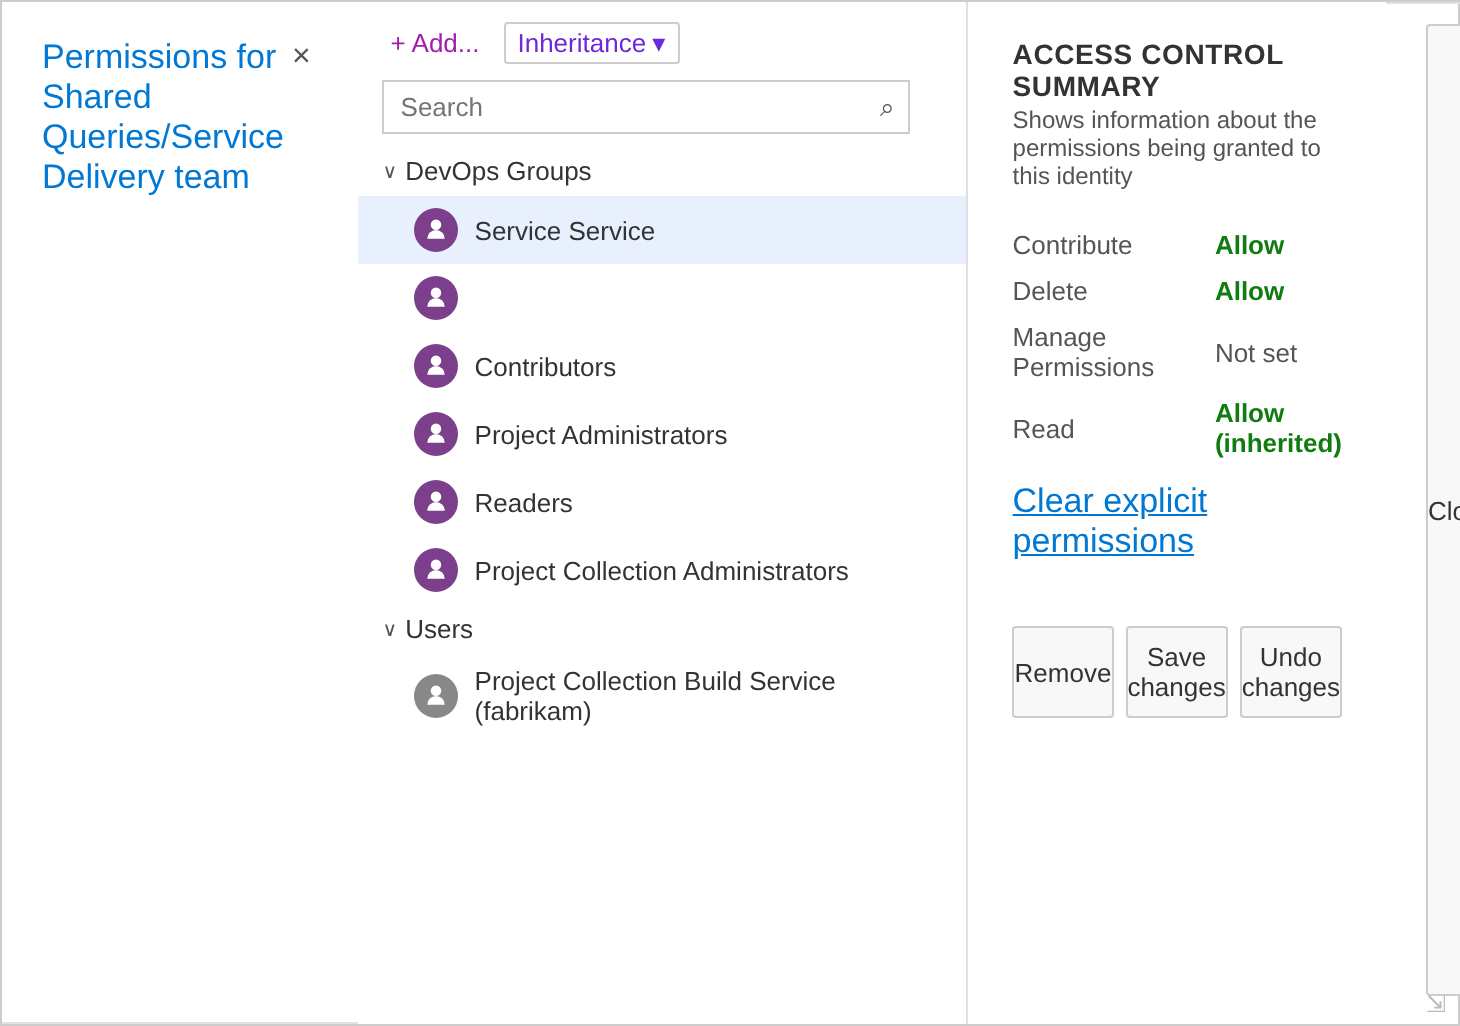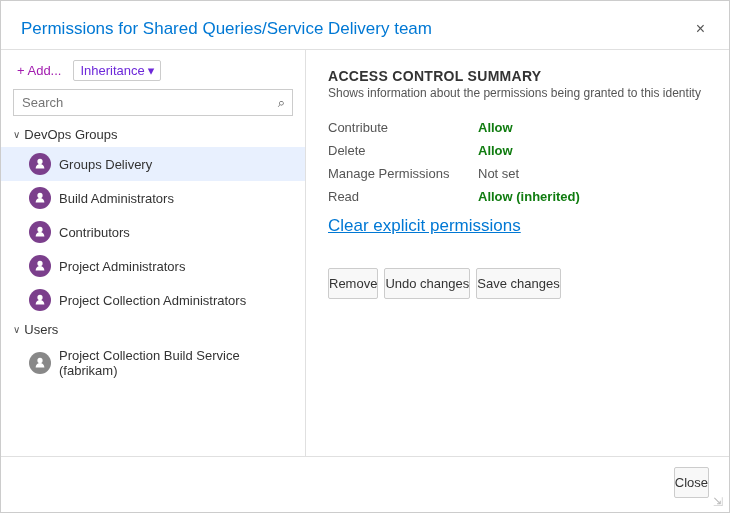--- a/index.html
+++ b/index.html
@@ -13,21 +13,21 @@
       min-height: 100vh;
     }
     .dialog {
       background: #fff;
       width: 730px;
       min-height: 513px;
       border: 1px solid #ccc;
       box-shadow: 0 4px 16px rgba(0,0,0,0.2);
       position: relative;
       display: flex;
-      flex-direction: column;
+      flex-direction: row;
     }
     .dialog-header {
       display: flex;
       align-items: flex-start;
       justify-content: space-between;
       padding: 18px 20px 10px 20px;
       border-bottom: 1px solid #e0e0e0;
     }
     .dialog-title {
       font-size: 17px;
@@ -80,21 +80,21 @@
       color: #6d28d9;
       font-size: 13px;
       display: flex;
       align-items: center;
       gap: 3px;
       padding: 2px 6px;
       border: 1px solid #ccc;
       border-radius: 2px;
     }
     .search-box {
-      margin: 0 12px 6px 12px;
+      margin: 0 28px 6px 12px;
       position: relative;
       display: flex;
       align-items: center;
     }
     .search-input {
       width: 100%;
       padding: 5px 28px 5px 8px;
       border: 1px solid #ccc;
       font-size: 13px;
       color: #333;
@@ -266,50 +266,57 @@
           <span class="chevron">∨</span>
           <span>DevOps Groups</span>
         </div>
 
         <div class="list-item selected">
           <div class="avatar-icon">
             <svg viewBox="0 0 16 16">
                 <path d="M8 8a3 3 0 100-6 3 3 0 000 6zm-5 5a5 5 0 0110 0H3z"></path>
               </svg>
           </div>
-          <span>Groups Delivery</span>
-        </div>
-
-        <div class="list-item">
-          <div class="avatar-icon">
-            <svg viewBox="0 0 16 16">
-                <path d="M8 8a3 3 0 100-6 3 3 0 000 6zm-5 5a5 5 0 0110 0H3z"></path>
-              </svg>
-          </div>
-          <span>Build Administrators</span>
+          <span>Service Service</span>
+        </div>
+
+        <div class="list-item">
+          <div class="avatar-icon">
+            <svg viewBox="0 0 16 16">
+                <path d="M8 8a3 3 0 100-6 3 3 0 000 6zm-5 5a5 5 0 0110 0H3z"></path>
+              </svg>
+          </div>
         </div>
 
         <div class="list-item">
           <div class="avatar-icon">
             <svg viewBox="0 0 16 16">
                 <path d="M8 8a3 3 0 100-6 3 3 0 000 6zm-5 5a5 5 0 0110 0H3z"></path>
               </svg>
           </div>
           <span>Contributors</span>
         </div>
 
         <div class="list-item">
           <div class="avatar-icon">
             <svg viewBox="0 0 16 16">
                 <path d="M8 8a3 3 0 100-6 3 3 0 000 6zm-5 5a5 5 0 0110 0H3z"></path>
               </svg>
           </div>
           <span>Project Administrators</span>
         </div>
 
+        <div class="list-item">
+          <div class="avatar-icon">
+            <svg viewBox="0 0 16 16">
+                <path d="M8 8a3 3 0 100-6 3 3 0 000 6zm-5 5a5 5 0 0110 0H3z"></path>
+              </svg>
+          </div>
+          <span>Readers</span>
+        </div>
 
         <div class="list-item">
           <div class="avatar-icon">
             <svg viewBox="0 0 16 16">
                 <path d="M8 8a3 3 0 100-6 3 3 0 000 6zm-5 5a5 5 0 0110 0H3z"></path>
               </svg>
           </div>
           <span>Project Collection Administrators</span>
         </div>
 
@@ -351,22 +358,22 @@
             <td class="perm-name">Read</td>
             <td class="perm-inherited">Allow (inherited)</td>
           </tr>
         </tbody>
       </table>
 
       <a class="clear-link">Clear explicit permissions</a>
 
       <div class="action-buttons">
         <button class="btn">Remove</button>
+        <button class="btn">Save changes</button>
         <button class="btn">Undo changes</button>
-        <button class="btn">Save changes</button>
       </div>
     </div>
   </div>
 
   <div class="dialog-footer">
     <button class="btn">Close</button>
   </div>
 
   <span class="resize-handle">⇲</span>
 </div>

